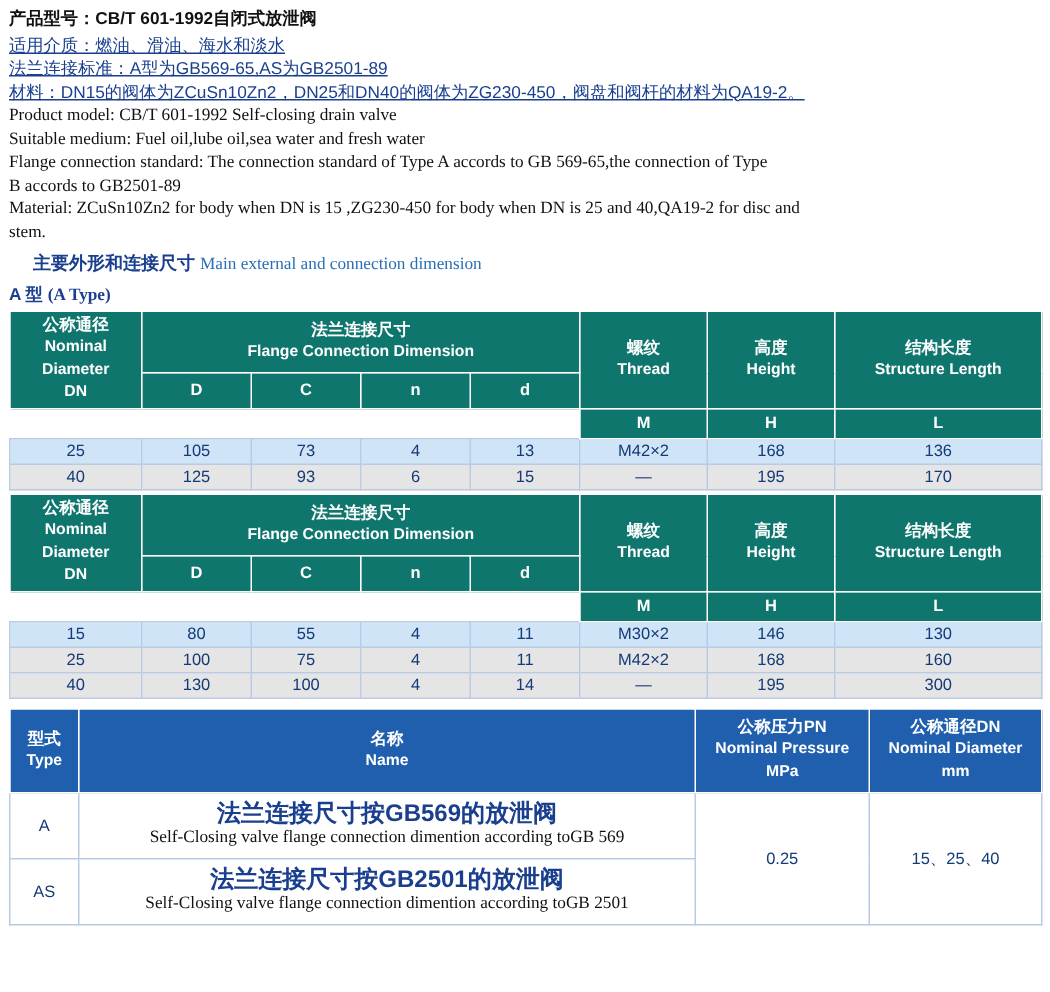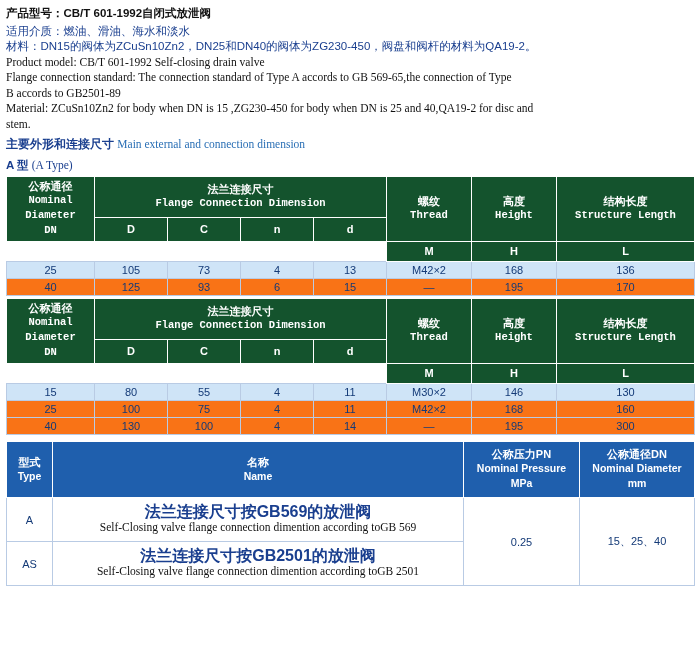--- a/index.html
+++ b/index.html
@@ -7,62 +7,63 @@
     width:700px;height:661px;
     background:#ffffff;
     font-family:"Liberation Sans", sans-serif;
     font-size:11px;
     color:#1a1a1a;
     overflow:hidden;
   }
   .page{position:relative;width:700px;height:517px;padding:0;box-sizing:border-box;}
   .intro{padding:6px 6px 0 6px;}
   .intro .line{line-height:15.5px;font-size:11.5px;color:#111;}
-  .intro .line.blue{color:#1a3f8f;}
+  .intro .line.blue{color:#1a3f8f;text-decoration:underline;}
   .title-row{font-size:12px;color:#1a3f8f;font-weight:bold;margin-bottom:2px;}
   .en{font-family:"Liberation Serif", serif;font-size:11.5px;color:#111;line-height:15px;}
 
   .section-title{
     padding:4px 6px 2px 6px;
     font-size:12px;
     color:#1a3f8f;
     font-weight:bold;
+    margin-left:16px;
   }
   .section-title .en-sub{
     color:#2a6fb5;font-weight:normal;font-family:"Liberation Serif", serif;font-size:11.5px;
   }
   .sub-title{
     padding:3px 6px 3px 6px;
     font-size:11.5px;color:#1a3f8f;font-weight:bold;
   }
-  .sub-title .en-sub{font-weight:normal;color:#1a3f8f;font-family:"Liberation Serif", serif;}
+  .sub-title .en-sub{font-weight:bold;color:#1a3f8f;font-family:"Liberation Serif", serif;}
 
   table.t{
     border-collapse:collapse;
     width:688px;
     margin:0 6px 2px 6px;
     table-layout:fixed;
   }
   table.t th, table.t td{
     border:1px solid #ffffff;
     text-align:center;
     vertical-align:middle;
   }
   table.t thead th{
-    background:#14532d;
+    background:#0f766e;
     color:#ffffff;
     font-weight:bold;
     font-size:11px;
     line-height:13px;
     padding:3px 2px;
   }
   table.t thead th .cn{display:block;}
-  table.t thead th .en{display:block;color:#ffffff;font-family:Liberation Mono, monospace;font-weight:bold;font-size:10.5px;text-align:center;}
+  table.t thead th .en{display:block;color:#ffffff;font-family:Liberation Sans, sans-serif;font-weight:bold;font-size:10.5px;text-align:center;}
   table.t tbody td{
-    background:#f97316;
+    background:#e5e5e5;
     color:#143a77;
     font-size:11px;
     padding:2px 2px;
     border:1px solid #b9cbe4;
   }
   table.t tbody tr.alt td{
     background:#cfe4f7;
   }
   .sub-head th{
     background:#1f5fad;
@@ -98,22 +99,24 @@
   td.pn-cell{font-size:11.5px;}
 </style>
 </head>
 <body>
 
 <div class="page">
 
   <div class="intro">
     <div class="line title-row">产品型号：CB/T 601-1992自闭式放泄阀</div>
     <div class="line blue">适用介质：燃油、滑油、海水和淡水</div>
+    <div class="line blue">法兰连接标准：A型为GB569-65,AS为GB2501-89</div>
     <div class="line blue">材料：DN15的阀体为ZCuSn10Zn2，DN25和DN40的阀体为ZG230-450，阀盘和阀杆的材料为QA19-2。</div>
     <div class="line en">Product model: CB/T 601-1992 Self-closing drain valve</div>
+    <div class="line en">Suitable medium: Fuel oil,lube oil,sea water and fresh water</div>
     <div class="line en">Flange connection standard: The connection standard of Type A accords to GB 569-65,the connection of Type</div>
     <div class="line en">B accords to GB2501-89</div>
     <div class="line en">Material: ZCuSn10Zn2 for body when DN is 15 ,ZG230-450 for body when DN is 25 and 40,QA19-2 for disc and</div>
     <div class="line en">stem.</div>
   </div>
 
   <div class="section-title">
     <span>主要外形和连接尺寸</span>
     <span class="en-sub">Main external and connection  dimension</span>
   </div>

